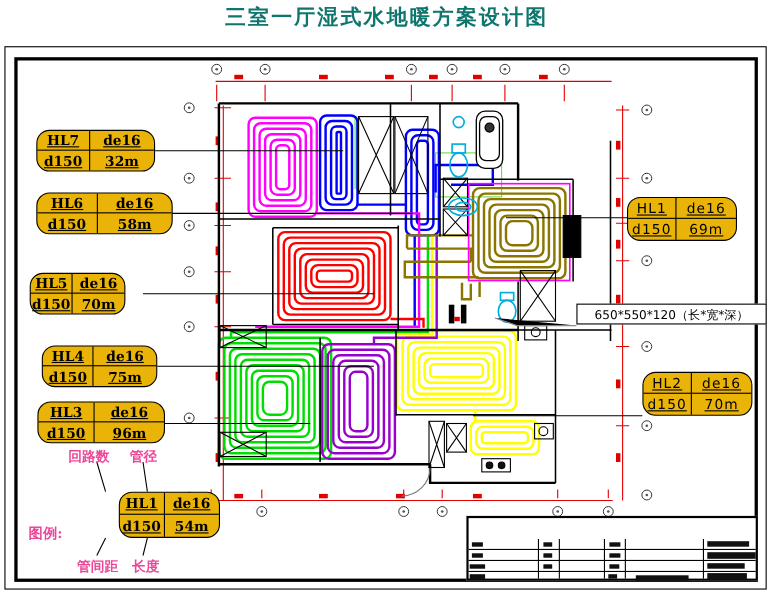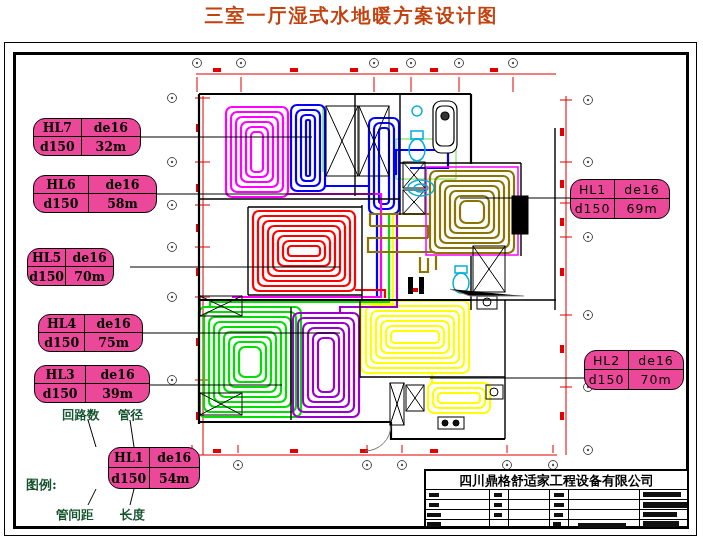--- a/index.html
+++ b/index.html
@@ -1,34 +1,34 @@
 <!DOCTYPE html>
 <html style="--hl7: #FF00FF; --hl6: #0000FF; --hl5: #FF0000; --hl4: #9900CC; --hl3: #00DD00; --hl2: #FFFF00; --hl1: #8B7500; --fixture: #00AEDD; --dim: #E00000; --wall: #000000;"><head>
 <meta charset="utf-8">
 <style>
   html,body{margin:0;padding:0;background:#fff;}
   #stage{position:relative;width:703px;height:541px;background:#fff;overflow:hidden;
          font-family:"DejaVu Serif","Liberation Serif",serif;}
   #page-title{position:absolute;left:0;top:3px;width:703px;text-align:center;
-      font-size:19px;font-weight:bold;letter-spacing:2px;color:#c2410c;}
+      font-size:19px;font-weight:bold;letter-spacing:2px;color:#0f766e;}
   .frame-outer{position:absolute;left:4px;top:42px;width:693px;height:494px;
       border:1px solid #000;box-sizing:border-box;}
   .frame-inner{position:absolute;left:13px;top:52px;width:676px;height:477px;
       border:3px solid #000;box-sizing:border-box;}
   svg.plan{position:absolute;left:0;top:0;width:703px;height:541px;}
   
-  .hlbox{position:absolute;border:1.4px solid #000;border-radius:12px;background:#ec4899;
+  .hlbox{position:absolute;border:1.4px solid #000;border-radius:12px;background:#eab308;
       display:grid;grid-template-columns:45% 55%;grid-template-rows:50% 50%;
-      box-sizing:border-box;font-size:12.5px;font-weight:bold;color:#000;}
+      box-sizing:border-box;font-size:12.5px;font-weight:bold;color:#000;text-decoration:underline;}
   .hlbox>div{display:flex;align-items:center;justify-content:center;box-sizing:border-box;}
   .hlbox .tl{border-right:1px solid #000;border-bottom:1px solid #000;}
   .hlbox .tr{border-bottom:1px solid #000;}
   .hlbox .bl{border-right:1px solid #000;}
   .hlbox.cadsans{font-family:"DejaVu Sans","Liberation Sans",sans-serif;font-weight:normal;letter-spacing:1px;}
-  .small-label{position:absolute;font-size:12.5px;font-weight:bold;color:#14532d;white-space:nowrap;}
+  .small-label{position:absolute;font-size:12.5px;font-weight:bold;color:#ec4899;white-space:nowrap;}
   
   #manifold-note{position:absolute;left:524px;top:276px;width:173px;
       font-family:"DejaVu Sans","Liberation Sans",sans-serif;font-size:11px;color:#000;background:#fff;}
   #manifold-note>div{border:1px solid #000;height:19px;line-height:19px;text-align:center;
       box-sizing:border-box;white-space:nowrap;overflow:hidden;}
   #manifold-note>div+div{border-top:none;}
   
   #title-block{position:absolute;left:424px;top:469px;width:265px;height:59px;
       border:2px solid #000;box-sizing:border-box;background:#fff;}
   #company-name{position:absolute;left:0;top:0;width:100%;height:19px;line-height:19px;
@@ -331,53 +331,53 @@
   <div class="hlbox" style="left:38px;top:314px;width:105px;height:38px">
     <div class="tl">HL4</div>
     <div class="tr">de16</div>
     <div class="bl">d150</div>
     <div class="br">75m</div>
   </div>
   <div class="hlbox" style="left:34px;top:365px;width:116px;height:38px">
     <div class="tl">HL3</div>
     <div class="tr">de16</div>
     <div class="bl">d150</div>
-    <div class="br">39m</div>
+    <div class="br">96m</div>
   </div>
 
   <div class="hlbox cadsans" style="left:570px;top:179px;width:100px;height:40px">
     <div class="tl">HL1</div>
     <div class="tr">de16</div>
     <div class="bl">d150</div>
     <div class="br">69m</div>
   </div>
-  <div class="hlbox cadsans" style="left:584px;top:350px;width:100px;height:40px">
+  <div class="hlbox cadsans" style="left:584px;top:338px;width:100px;height:40px">
     <div class="tl">HL2</div>
     <div class="tr">de16</div>
     <div class="bl">d150</div>
     <div class="br">70m</div>
   </div>
 
   <div id="manifold-note">
+    <div>650*550*120（长*宽*深）</div>
   </div>
 
   <div class="small-label" style="left:62px;top:407px">回路数</div>
   <div class="small-label" style="left:118px;top:407px">管径</div>
   <div class="small-label" style="left:26px;top:476px;font-size:13px">图例:</div>
   <div class="hlbox" style="left:108px;top:447px;width:92px;height:42px">
     <div class="tl">HL1</div>
     <div class="tr">de16</div>
     <div class="bl">d150</div>
     <div class="br">54m</div>
   </div>
-  <div class="small-label" style="left:56px;top:507px">管间距</div>
+  <div class="small-label" style="left:70px;top:507px">管间距</div>
   <div class="small-label" style="left:120px;top:507px">长度</div>
 
   <div id="title-block">
-    <div id="company-name">四川鼎格舒适家工程设备有限公司</div>
     <div class="tb-v" style="left:63px"></div>
       <div class="tb-v" style="left:82px"></div>
     <div class="tb-v" style="left:123px"></div>
       <div class="tb-v" style="left:142px"></div>
     <div class="tb-v" style="left:213px"></div>
     <div class="tb-h" style="top:28px"></div>
       <div class="tb-h" style="top:38px"></div>
     <div class="tb-h" style="top:48px"></div>
     <div class="bar" style="left:3px;top:22px;width:10px;height:4px"></div>
     <div class="bar" style="left:68px;top:22px;width:8px;height:4px"></div>

